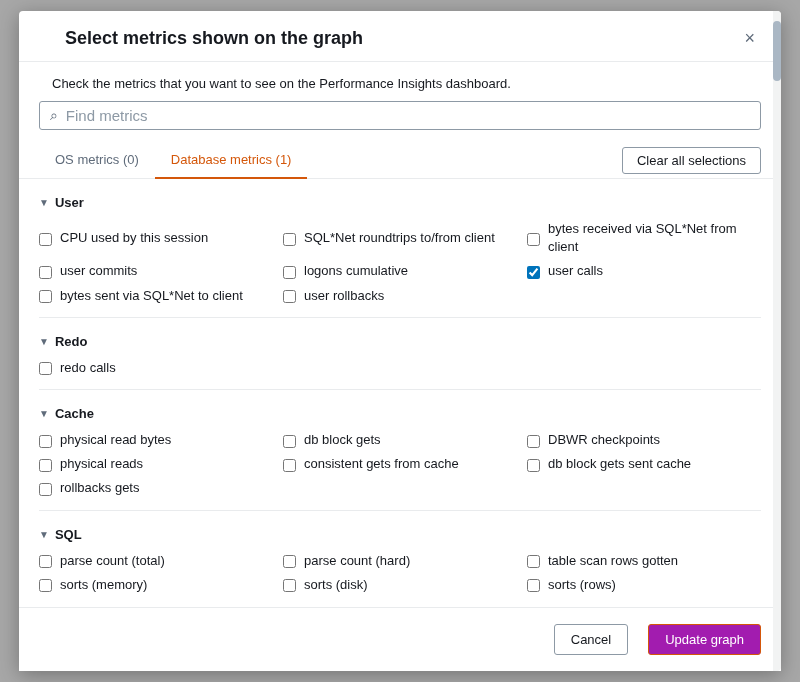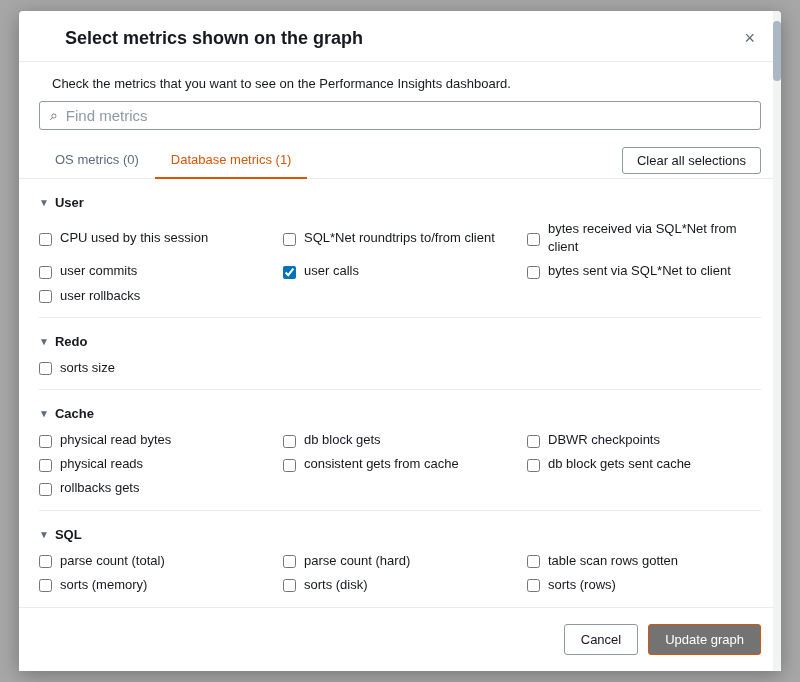--- a/index.html
+++ b/index.html
@@ -163,34 +163,34 @@
       border: none;
       border-top: 1px solid #e9ebed;
       margin: 12px 0 0;
     }
     .modal-footer {
       display: flex;
       align-items: center;
       justify-content: flex-end;
       padding: 16px 20px;
       border-top: 1px solid #e9ebed;
-      gap: 10px;
+      gap: 20px;
       background: #fff;
     }
     .cancel-btn {
       background: #fff;
       border: 1px solid #8d99a5;
       padding: 7px 16px;
       border-radius: 3px;
       cursor: pointer;
       font-size: 13px;
       color: #16191f;
     }
     .update-btn {
-      background: #737373;
+      background: #a21caf;
       border: 1px solid #d4570a;
       color: #fff;
       padding: 7px 16px;
       border-radius: 3px;
       cursor: pointer;
       font-size: 13px;
       font-weight: 500;
     }
     .scrollbar-track {
       position: absolute;
@@ -257,20 +257,24 @@
           <div class="metric-item">
             <input type="checkbox" id="bytes_received" style="">
             <label for="bytes_received">bytes received via SQL*Net from client</label>
           </div>
 
           <div class="metric-item">
             <input type="checkbox" id="user_commits" style="">
             <label for="user_commits">user commits</label>
           </div>
           <div class="metric-item">
+            <input type="checkbox" id="logons_cumulative" style="">
+            <label for="logons_cumulative">logons cumulative</label>
+          </div>
+          <div class="metric-item">
             <input type="checkbox" id="user_calls" checked="" style="">
             <label for="user_calls">user calls</label>
           </div>
 
           <div class="metric-item">
             <input type="checkbox" id="bytes_sent" style="">
             <label for="bytes_sent">bytes sent via SQL*Net to client</label>
           </div>
           <div class="metric-item">
             <input type="checkbox" id="user_rollbacks" style="">
@@ -283,21 +287,21 @@
       <hr class="divider">
 
       <div class="section">
         <div class="section-header">
           <span class="triangle">▼</span>
           <span>Redo</span>
         </div>
         <div class="metrics-grid">
           <div class="metric-item">
             <input type="checkbox" id="redo_size" style="">
-            <label for="redo_size">sorts size</label>
+            <label for="redo_size">redo calls</label>
           </div>
         </div>
       </div>
 
       <hr class="divider">
 
       <div class="section">
         <div class="section-header">
           <span class="triangle">▼</span>
           <span>Cache</span>

